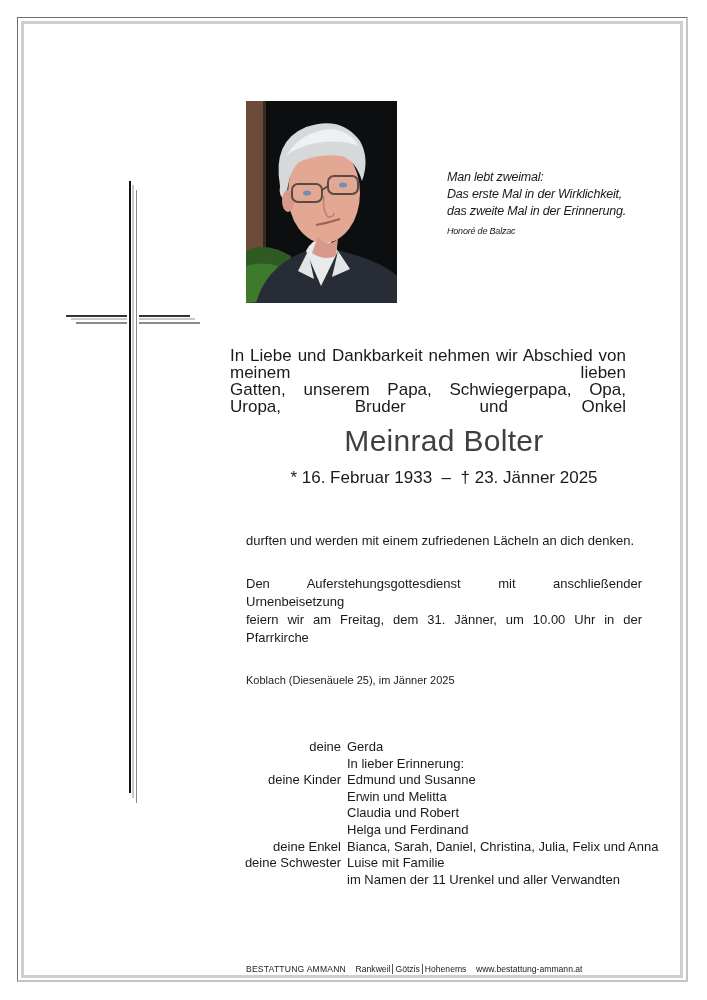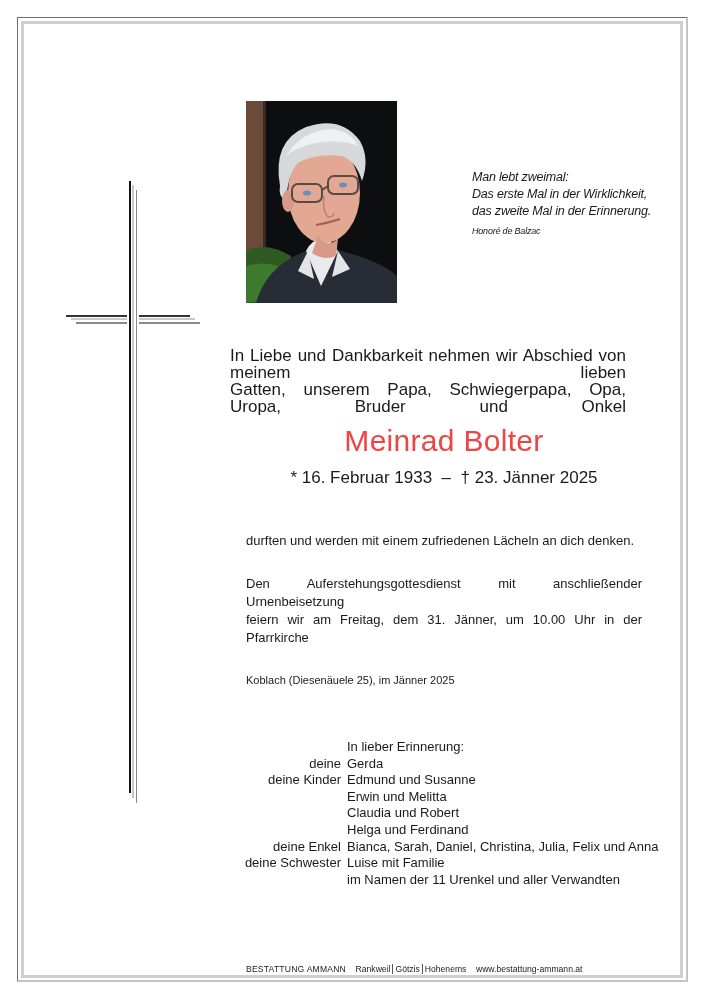--- a/index.html
+++ b/index.html
@@ -6,27 +6,27 @@
   body { width: 707px; height: 1000px; position: relative; overflow: hidden;
          font-family: "DejaVu Sans", "Liberation Sans", sans-serif; color: #1a1a1a; }
   .frame-outer { position: absolute; left: 17px; top: 17px; width: 671px; height: 965px;
                  border-left: 1px solid #6e6e6e; border-top: 1px solid #6e6e6e;
                  border-right: 2px solid #c4c4c4; border-bottom: 2px solid #c4c4c4; box-sizing: border-box; }
   .frame-inner { position: absolute; left: 21px; top: 21px; width: 662px; height: 957px;
                  border: 3px solid #cfcfcf; box-sizing: border-box; }
   .cross div { position: absolute; }
   .photo { position: absolute; left: 246px; top: 101px; width: 151px; height: 202px; overflow: hidden; background: #0b0b0c; }
   .quote { position: absolute; left: 447px; top: 169px; font-family: "Liberation Sans", sans-serif;
-           font-style: italic; font-size: 12.5px; line-height: 17px; color: #1a1a1a; letter-spacing: -0.2px; margin-left: 25px; }
+           font-style: italic; font-size: 12.5px; line-height: 17px; color: #1a1a1a; letter-spacing: -0.2px; }
   .quote .author { font-size: 9px; margin-top: 3px; }
   .intro { position: absolute; left: 230px; top: 347px; width: 396px; font-family: "Liberation Sans", sans-serif;
            font-size: 17px; line-height: 17px; text-align: justify; text-align-last: justify; }
   .intro span { display:block; text-align: justify; text-align-last: justify; }
   .name { position: absolute; left: 246px; width: 396px; top: 424px; text-align: center;
-          font-family: "Liberation Sans", sans-serif; font-size: 30px; letter-spacing: 0.3px; color: #ef4444; }
+          font-family: "Liberation Sans", sans-serif; font-size: 30px; letter-spacing: 0.3px; color: #404040; }
   .dates { position: absolute; left: 246px; width: 396px; top: 468px; text-align: center;
            font-family: "Liberation Sans", sans-serif; font-size: 17px; }
   .para { position: absolute; left: 246px; width: 396px; font-family: "Liberation Sans", sans-serif;
           font-size: 13px; line-height: 18px; }
   .para span { display: block; text-align: justify; text-align-last: justify; }
   .para span.last { text-align-last: left; }
   .place { position: absolute; left: 246px; top: 674px; font-family: "Liberation Sans", sans-serif; font-size: 11px; }
   .family { position: absolute; left: 240px; top: 739px; font-family: "Liberation Sans", sans-serif; font-size: 13px; line-height: 16.6px; }
   .family .row { display: flex; }
   .family .rel { width: 101px; text-align: right; padding-right: 6px; white-space: nowrap; }
@@ -101,26 +101,26 @@
 
 <div class="para" style="top:575px;">
   <span>Den Auferstehungsgottesdienst mit anschließender Urnenbeisetzung</span>
   <span>feiern wir am Freitag, dem 31. Jänner, um 10.00 Uhr in der Pfarrkirche</span>
 </div>
 
 <div class="place">Koblach (Diesenäuele 25), im Jänner 2025</div>
 
 <div class="family">
   <div class="row">
+    <span class="rel">deine</span>
+    <span class="who">Gerda</span>
+  </div>
+  <div class="row">
     <span class="rel"></span>
     <span class="who">In lieber Erinnerung:</span>
-  </div>
-  <div class="row">
-    <span class="rel">deine</span>
-    <span class="who">Gerda</span>
   </div>
   <div class="row">
     <span class="rel">deine Kinder</span>
     <span class="who">Edmund und Susanne</span>
   </div>
   <div class="row">
     <span class="rel"></span>
     <span class="who">Erwin und Melitta</span>
   </div>
   <div class="row">

